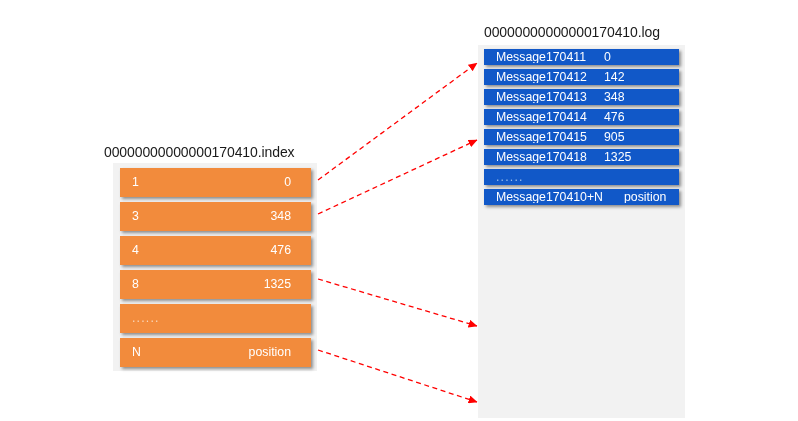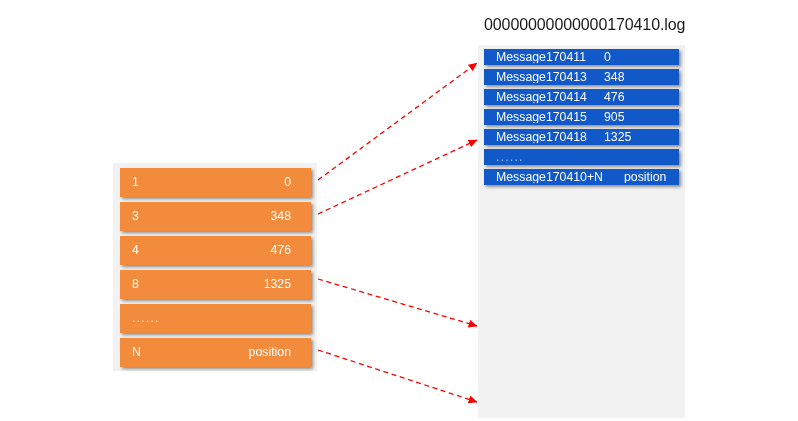--- a/index.html
+++ b/index.html
@@ -32,25 +32,26 @@
     top: 0;
     width: 798px;
     height: 421px;
     pointer-events: none;
     z-index: 5;
   }
 
   
   .file-title {
     position: absolute;
-    font-size: 16px;
+    font-size: 14px;
     font-weight: 400;
     color: #1a1a1a;
     white-space: nowrap;
     letter-spacing: -0.1px;
+    margin-top: 8px;
   }
   #index-title { left: 104px; top: 136px; }
   #log-title   { left: 484px; top: 16px;  }
 
   
   .group {
     position: absolute;
     background: #f2f2f2;
     box-sizing: border-box;
   }
@@ -117,20 +118,21 @@
     letter-spacing: 1.2px;
     color: #9fbfe8;
   }
   .log-row.wide .col-a { width: 128px; }
 </style>
 </head>
 <body>
 
 <div id="canvas">
 
+  <div class="file-title" id="index-title">00000000000000170410.index</div>
 
   <div class="file-title" id="log-title">00000000000000170410.log</div>
 
   <div class="group" id="index-group">
 
     <div class="row index-row">
       <span class="col-a">1</span>
       <span class="col-b">0</span>
     </div>
 
@@ -161,20 +163,24 @@
 
   </div>
 
   <div class="group" id="log-group">
 
     <div class="row log-row">
       <span class="col-a">Message170411</span>
       <span class="col-b">0</span>
     </div>
 
+    <div class="row log-row">
+      <span class="col-a">Message170412</span>
+      <span class="col-b">142</span>
+    </div>
 
     <div class="row log-row">
       <span class="col-a">Message170413</span>
       <span class="col-b">348</span>
     </div>
 
     <div class="row log-row">
       <span class="col-a">Message170414</span>
       <span class="col-b">476</span>
     </div>

